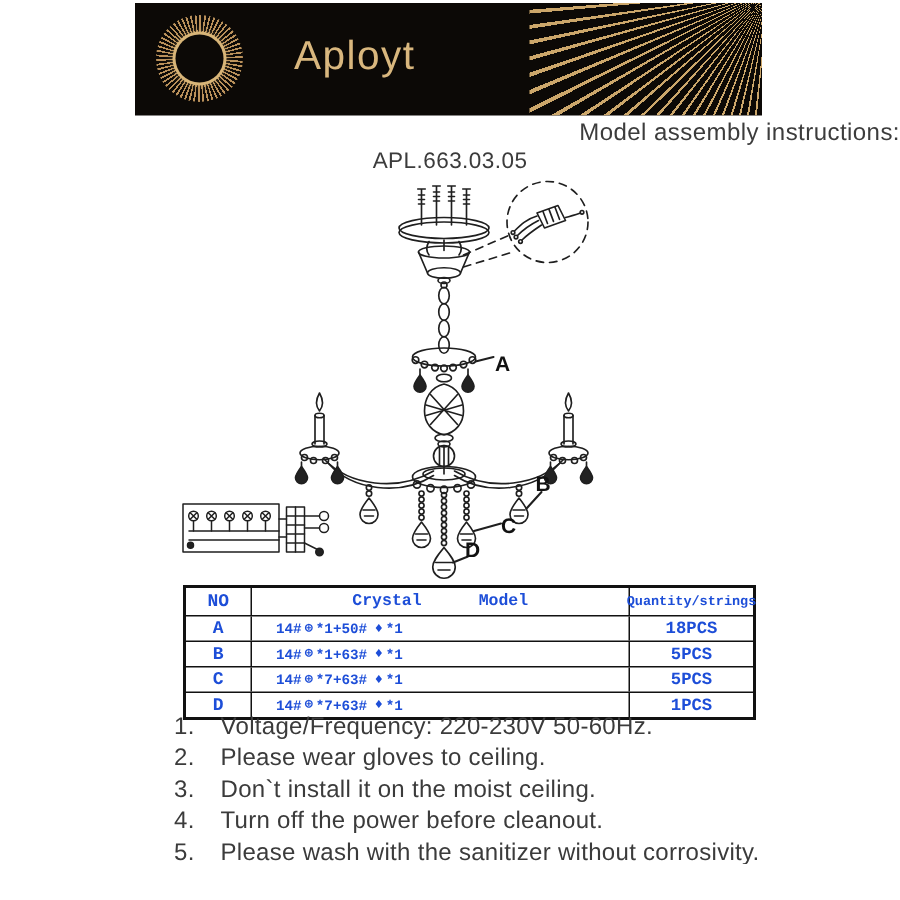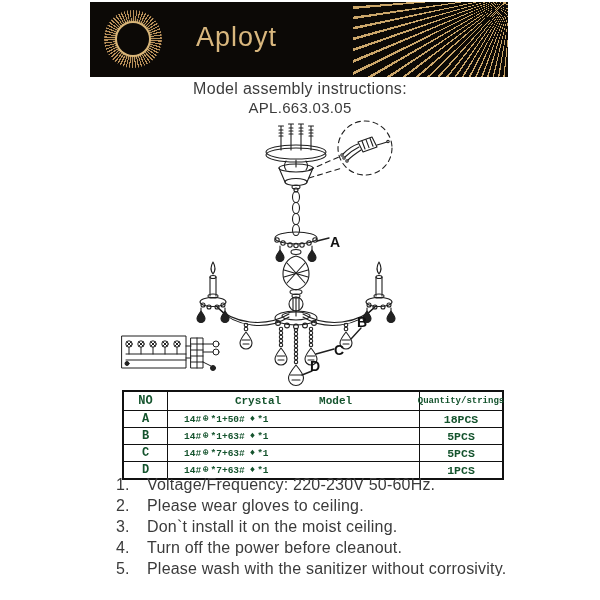--- a/index.html
+++ b/index.html
@@ -11,32 +11,32 @@
   .starburst{position:absolute;left:14px;top:8px;width:58px;height:58px;border-radius:50%;
              background:repeating-conic-gradient(#b9905a 0deg 2.6deg, transparent 2.6deg 6.2deg);}
   .starburst::after{content:"";position:absolute;inset:13px;border-radius:50%;background:#0c0906;
              box-shadow:0 0 0 2px #d8b578, 0 0 6px 2px rgba(216,181,120,.45);}
   .brand{position:absolute;left:106px;top:20px;font-size:27px;font-weight:500;color:#d9b77e;
          letter-spacing:1px;}
   .fan{position:absolute;right:0;top:0;width:155px;height:75px;
        background:repeating-conic-gradient(from 92deg at 103% -10%, rgba(214,175,112,.95) 0deg .9deg, transparent .9deg 3.6deg);}
 
   
-  .title{position:absolute;left:0;top:80px;width:600px;text-align:center;font-size:16px;letter-spacing:.3px;}
+  .title{position:absolute;left:0;top:80px;width:600px;text-align:right;font-size:16px;letter-spacing:.3px;}
   .model{position:absolute;left:0;top:99px;width:600px;text-align:center;font-size:15px;letter-spacing:.3px;}
 
   
   svg.diagram{position:absolute;left:115px;top:116px;}
   .dlabel{position:absolute;font-size:14px;font-weight:bold;color:#111;font-family:"Liberation Sans",sans-serif;}
   #lblA{left:330px;top:234px;} #lblB{left:357px;top:314px;}
   #lblC{left:334px;top:342px;} #lblD{left:310px;top:358px;}
 
   
   .parts-table{position:absolute;left:122px;top:390px;width:378px;border:2px solid #111;
-               font-family:"Liberation Mono","DejaVu Sans Mono",monospace;color:#14532d;}
+               font-family:"Liberation Mono","DejaVu Sans Mono",monospace;color:#1d4ed8;}
   .trow{display:flex;border-top:1px solid #111;}
   .trow:first-child{border-top:none;}
   .tc{box-sizing:border-box;display:flex;align-items:center;justify-content:center;}
   .c-no{width:44px;border-right:1px solid #111;font-weight:bold;font-size:12px;}
   .c-cm{flex:1;border-right:1px solid #111;}
   .c-qty{width:82px;font-weight:bold;}
   .thead .tc{height:18px;font-weight:bold;}
   .thead .c-cm{justify-content:center;gap:38px;font-size:11px;}
   .thead .c-qty{font-size:9px;letter-spacing:0;}
   .trow:not(.thead) .tc{height:16px;}

